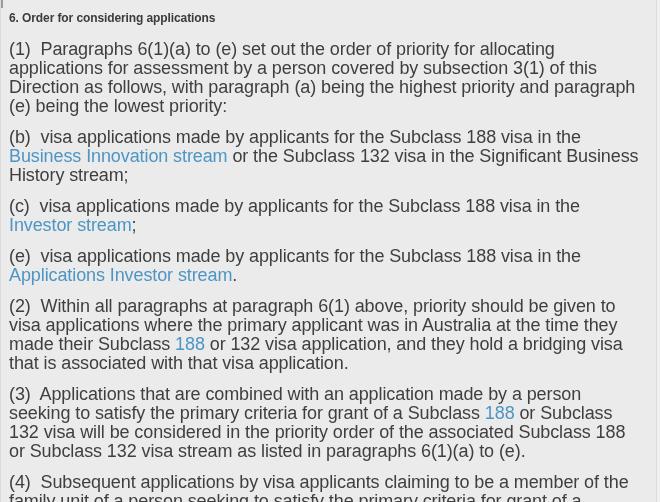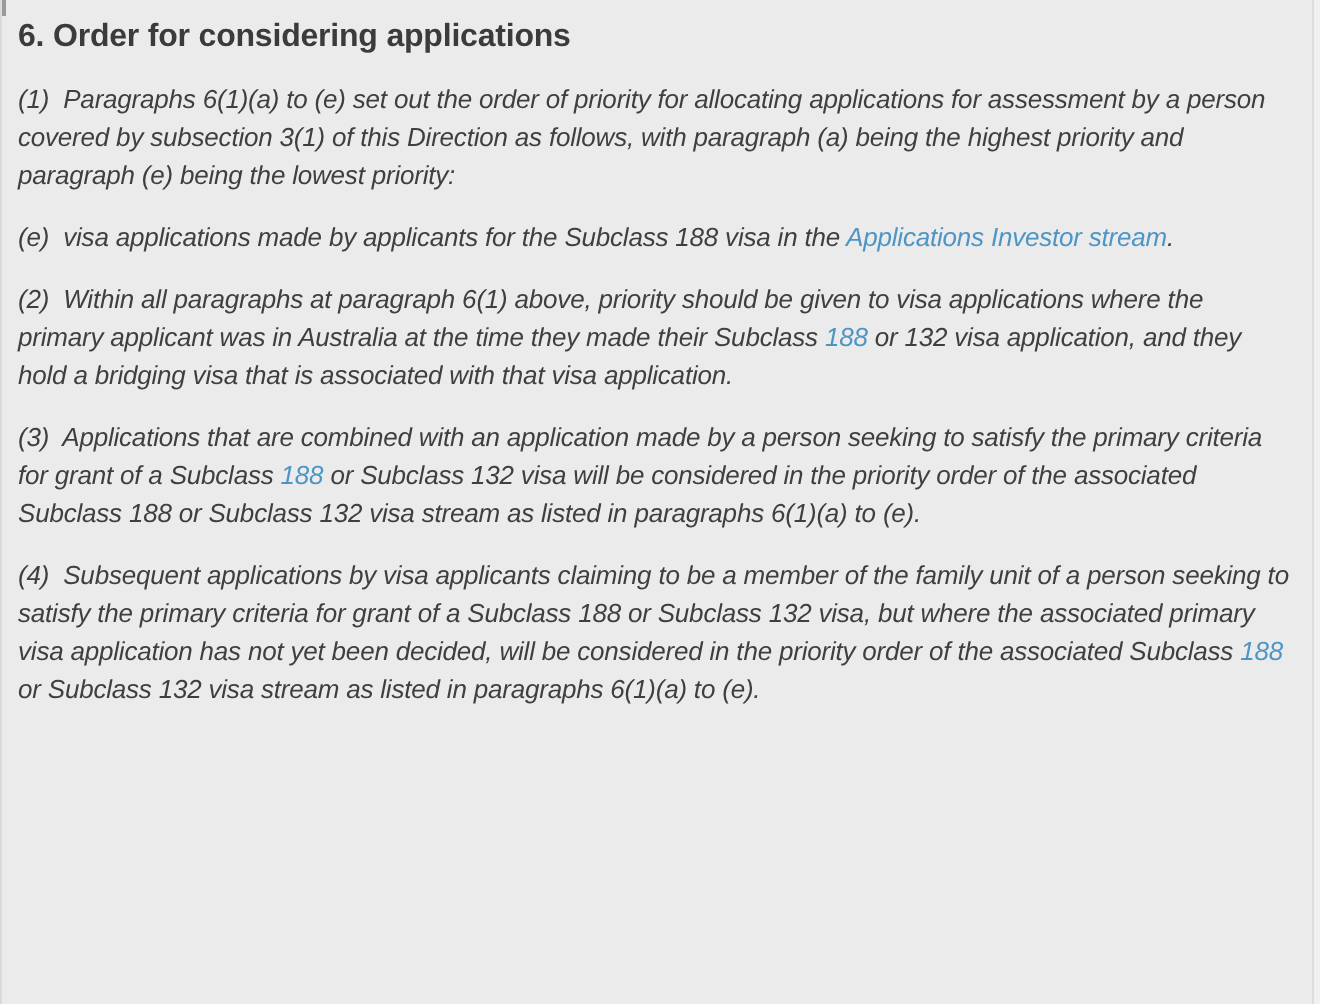--- a/index.html
+++ b/index.html
@@ -33,50 +33,51 @@
     top: 0;
     left: 0;
     width: 2px;
     height: 8px;
     background: #9a9a9a;
   }
   .content {
     padding: 8px 14px 0 8px;
   }
   h2.section-heading {
-    font-size: 16px;
+    font-size: 12px;
     line-height: 19px;
     font-weight: bold;
     margin: 1px 0 10px 0;
     color: #3b3b3b;
     letter-spacing: -0.1px;
   }
   p.body-para {
-    font-size: 13px;
+    font-size: 18px;
     line-height: 19px;
     margin: 12px 0 10px 0;
     color: #3f3f3f;
     letter-spacing: -0.1px;
-    font-style: italic;
   }
   a.doc-link {
     color: #4d95c5;
     text-decoration: none;
     cursor: pointer;
   }
 </style>
 </head>
 <body>
 
 <div class="page">
   <span class="corner-tick"></span>
   <div class="content">
     <h2 class="section-heading">6. Order for considering applications</h2>
     <div id="paragraphs">
         <p class="body-para"><span>(1)&nbsp; Paragraphs 6(1)(a) to (e) set out the order of priority for allocating applications for assessment by a person covered by subsection 3(1) of this Direction as follows, with paragraph (a) being the highest priority and paragraph (e) being the lowest priority:</span></p>
+        <p class="body-para"><span>(b)&nbsp; visa applications made by applicants for the Subclass 188 visa in the </span><a class="doc-link" href="#">Business Innovation stream</a><span> or the Subclass 132 visa in the Significant Business History stream;</span></p>
+        <p class="body-para"><span>(c)&nbsp; visa applications made by applicants for the Subclass 188 visa in the </span><a class="doc-link" href="#">Investor stream</a><span>;</span></p>
         <p class="body-para"><span>(e)&nbsp; visa applications made by applicants for the Subclass 188 visa in the </span><a class="doc-link" href="#">Applications Investor stream</a><span>.</span></p>
         <p class="body-para"><span>(2)&nbsp; Within all paragraphs at paragraph 6(1) above, priority should be given to visa applications where the primary applicant was in Australia at the time they made their Subclass </span><a class="doc-link" href="#">188</a><span> or 132 visa application, and they hold a bridging visa that is associated with that visa application.</span></p>
         <p class="body-para"><span>(3)&nbsp; Applications that are combined with an application made by a person seeking to satisfy the primary criteria for grant of a Subclass </span><a class="doc-link" href="#">188</a><span> or Subclass 132 visa will be considered in the priority order of the associated Subclass 188 or Subclass 132 visa stream as listed in paragraphs 6(1)(a) to (e).</span></p>
         <p class="body-para"><span>(4)&nbsp; Subsequent applications by visa applicants claiming to be a member of the family unit of a person seeking to satisfy the primary criteria for grant of a Subclass 188 or Subclass 132 visa, but where the associated primary visa application has not yet been decided, will be considered in the priority order of the associated Subclass </span><a class="doc-link" href="#">188</a><span> or Subclass 132 visa stream as listed in paragraphs 6(1)(a) to (e).</span></p>
       </div>
   </div>
   <div class="right-strip"></div>
 </div>
 
 </body></html>

